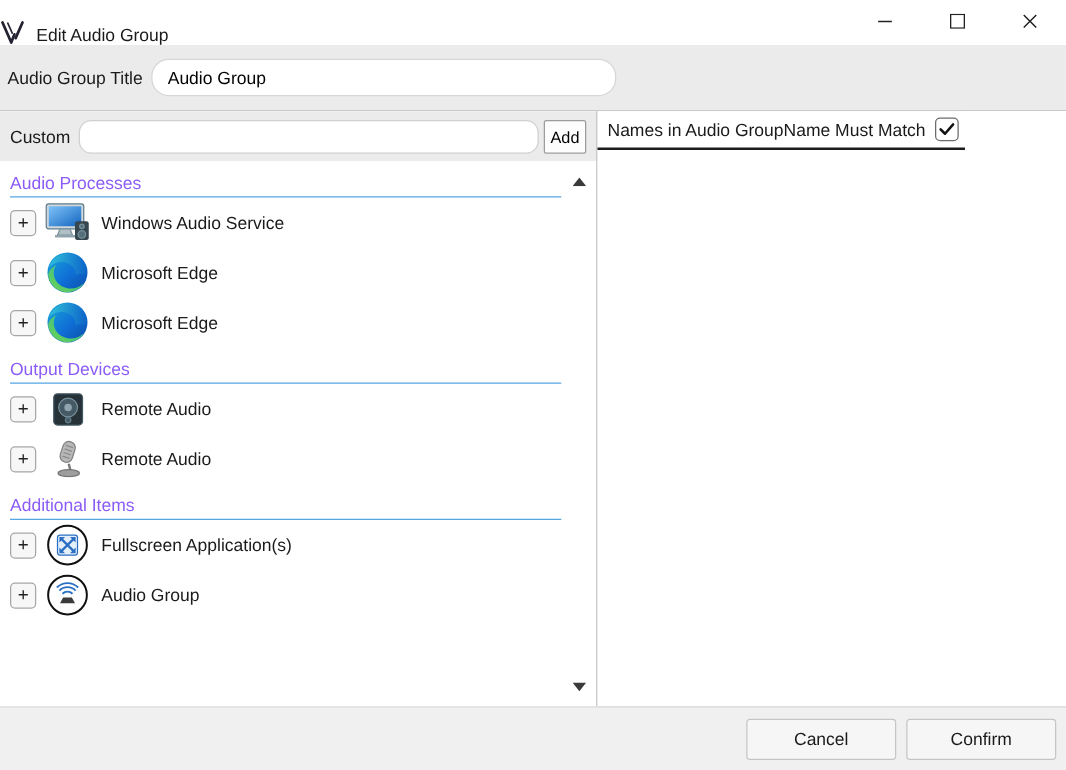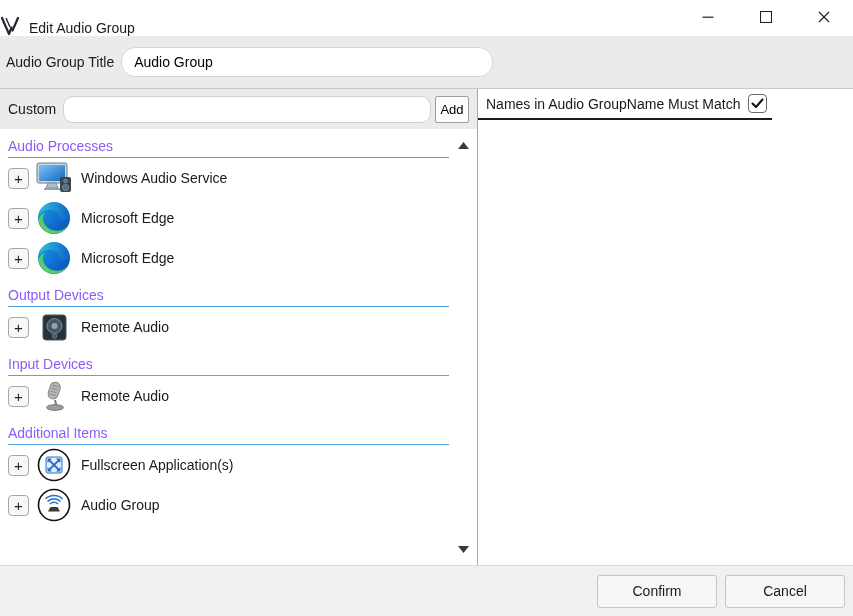--- a/index.html
+++ b/index.html
@@ -190,21 +190,20 @@
             <span class="item-icon">
     <svg width="27" height="27" viewBox="0 0 27 27">
       <rect x="2" y="1" width="23" height="25" rx="3" fill="#263238" stroke="#455a64"></rect>
       <circle cx="13.5" cy="12" r="7.5" fill="#455a64" stroke="#78909c"></circle>
       <circle cx="13.5" cy="12" r="3" fill="#90a4ae"></circle>
       <circle cx="13.5" cy="22" r="2.2" fill="#455a64" stroke="#607d8b"></circle>
     </svg>
   </span>
             <span class="item-label">Remote Audio</span>
           </div>
-          <div class="section-header">Input Devices</div>
           <div class="item-row">
             <button class="plus-btn">+</button>
             <span class="item-icon">
     <svg width="26" height="30" viewBox="0 0 26 30">
       <g transform="rotate(18 13 10)">
         <rect x="8" y="1" width="10" height="17" rx="5" fill="#b8b8b8" stroke="#828282"></rect>
         <line x1="10" y1="5" x2="16" y2="5" stroke="#8a8a8a"></line>
         <line x1="10" y1="8" x2="16" y2="8" stroke="#8a8a8a"></line>
         <line x1="10" y1="11" x2="16" y2="11" stroke="#8a8a8a"></line>
         <line x1="10" y1="14" x2="16" y2="14" stroke="#8a8a8a"></line>
@@ -258,16 +257,16 @@
               <path d="M1.5 5.5 L5 9 L11.5 1.5" fill="none" stroke="#111" stroke-width="2" stroke-linecap="round" stroke-linejoin="round"></path>
             </svg>
           </span>
         </div>
       </div>
       <div class="right-body"></div>
     </div>
   </div>
 
   <div class="footer">
+    <button>Cancel</button>
     <button>Confirm</button>
-    <button>Cancel</button>
   </div>
 </div>
 
 </body></html>

